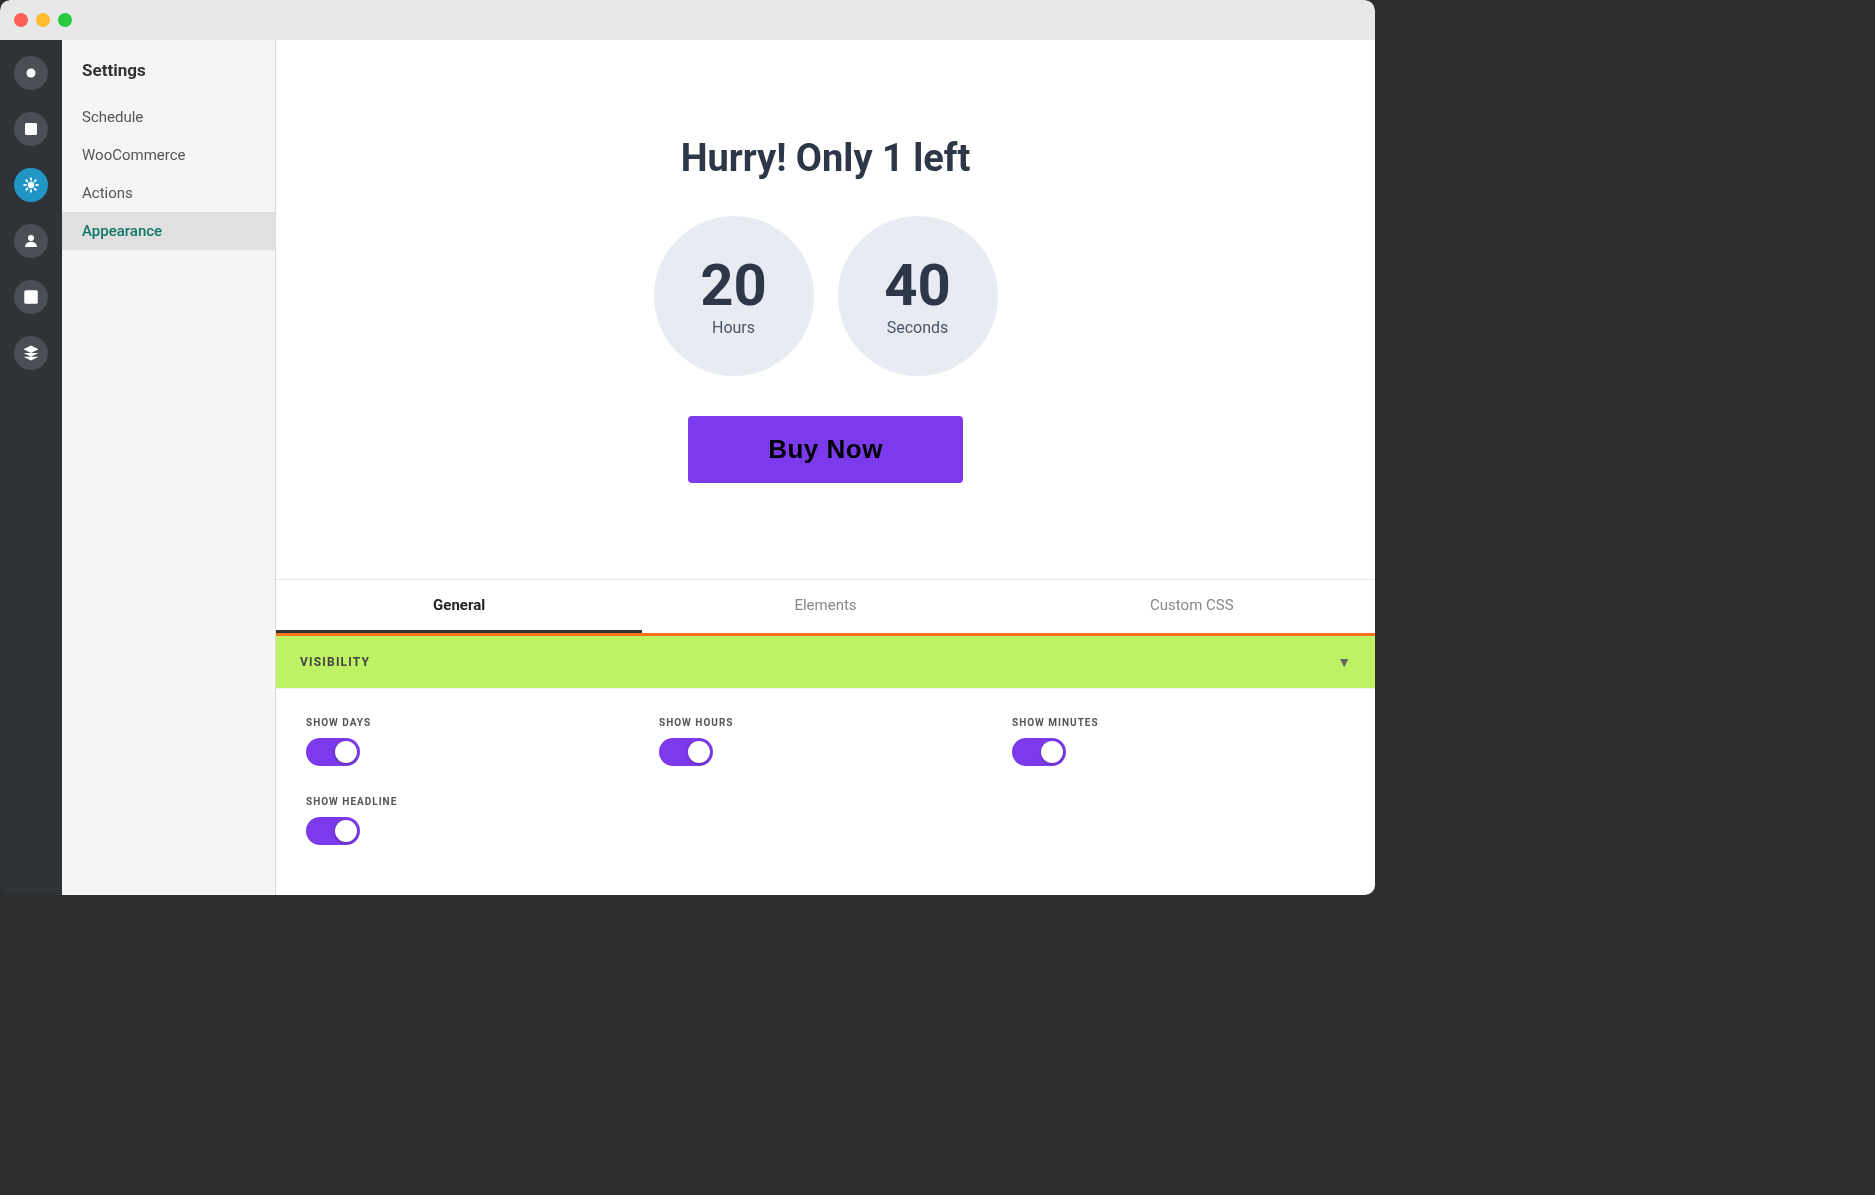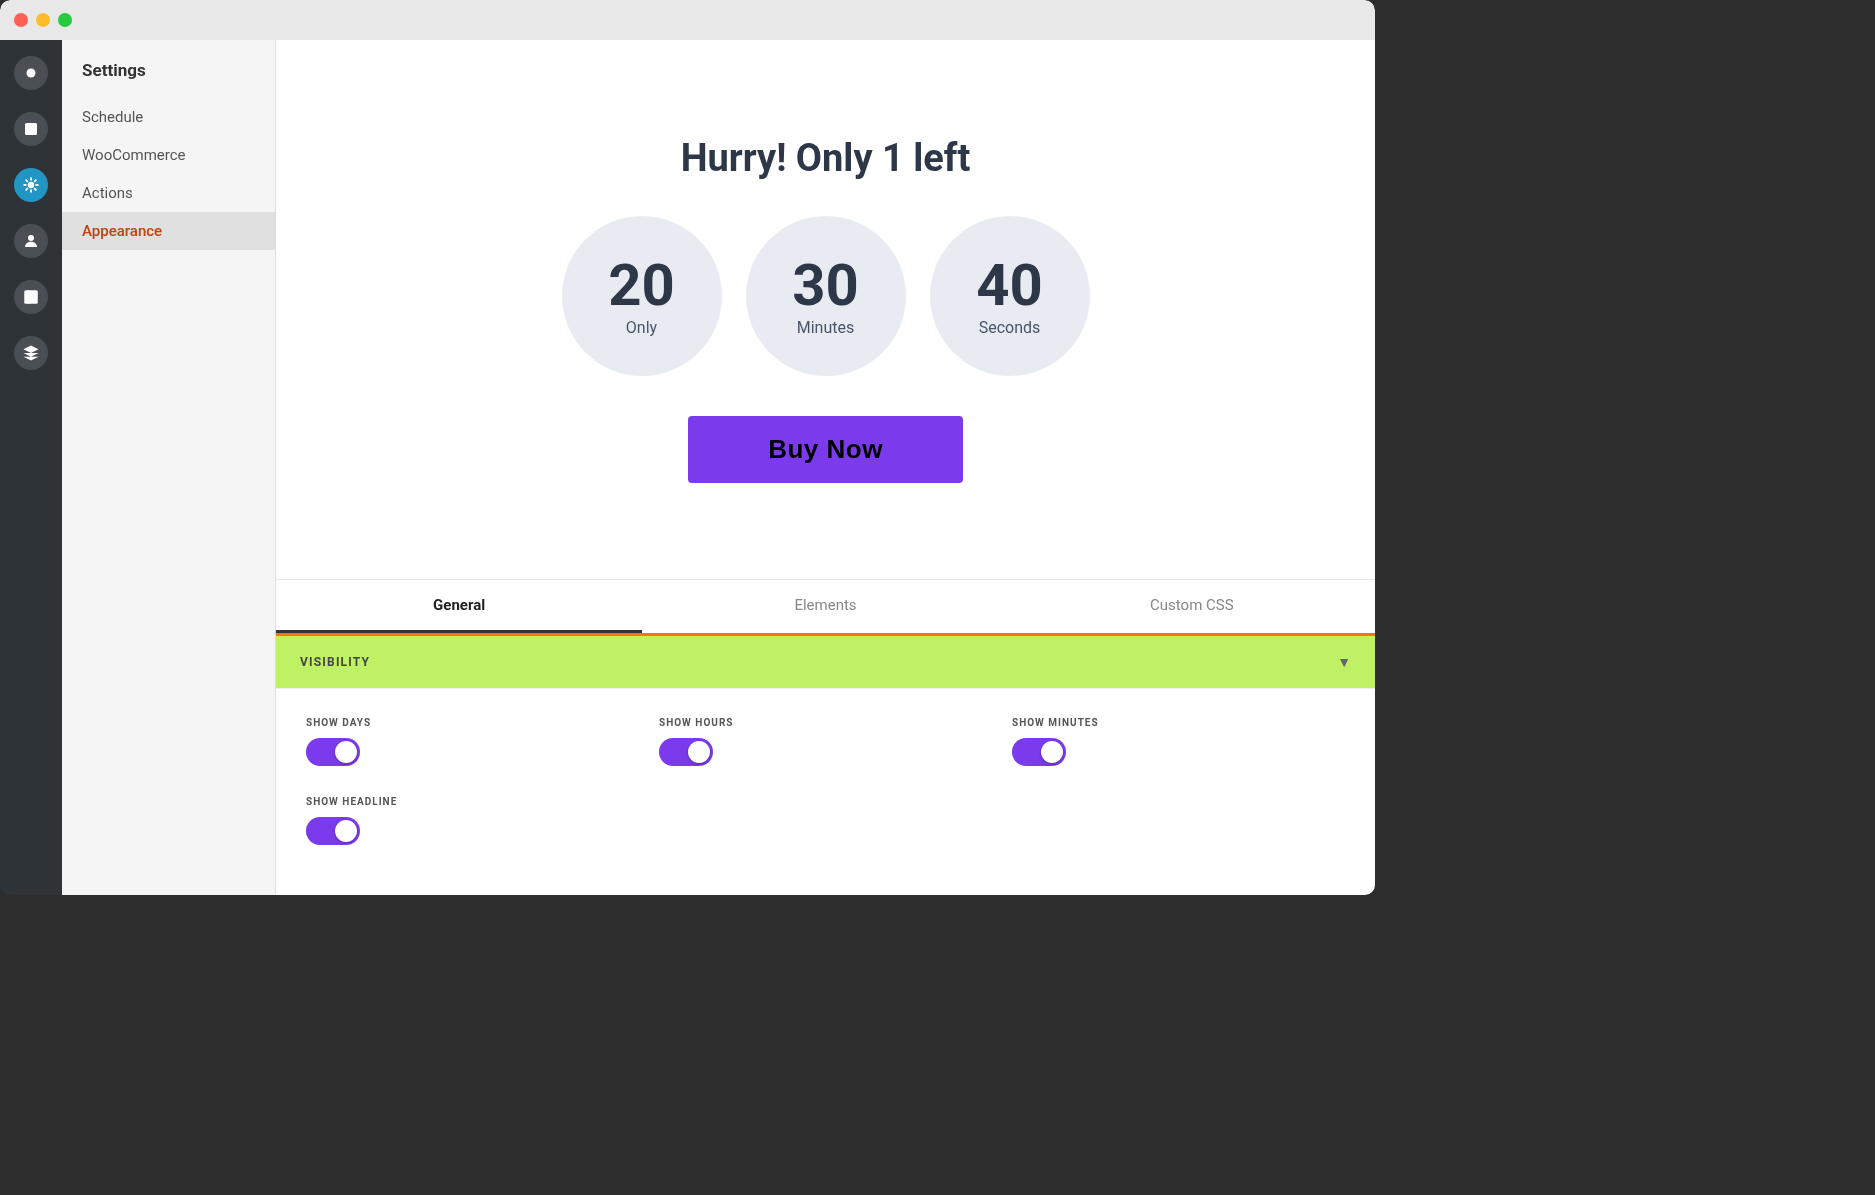--- a/index.html
+++ b/index.html
@@ -83,21 +83,21 @@
     }
     .settings-item {
       padding: 10px 20px;
       font-size: 15px;
       color: #555;
       cursor: pointer;
       border-radius: 0;
     }
     .settings-item.active {
       background: #e0e0e0;
-      color: #c2410c;
+      color: #0f766e;
       font-weight: 500;
     }
 
     
     .main-content {
       flex: 1;
       background: #fff;
       display: flex;
       flex-direction: column;
       overflow: hidden;
@@ -326,25 +326,21 @@
   </div>
 
   <div class="main-content">
 
     <div class="preview-area">
       <div class="headline">Hurry! Only 1 left</div>
 
       <div class="countdown-row">
         <div class="countdown-circle">
           <span class="countdown-number">20</span>
-          <span class="countdown-label">Only</span>
-        </div>
-        <div class="countdown-circle">
-          <span class="countdown-number">30</span>
-          <span class="countdown-label">Minutes</span>
+          <span class="countdown-label">Hours</span>
         </div>
         <div class="countdown-circle">
           <span class="countdown-number">40</span>
           <span class="countdown-label">Seconds</span>
         </div>
       </div>
 
       <button class="buy-button">Buy Now</button>
     </div>
 

